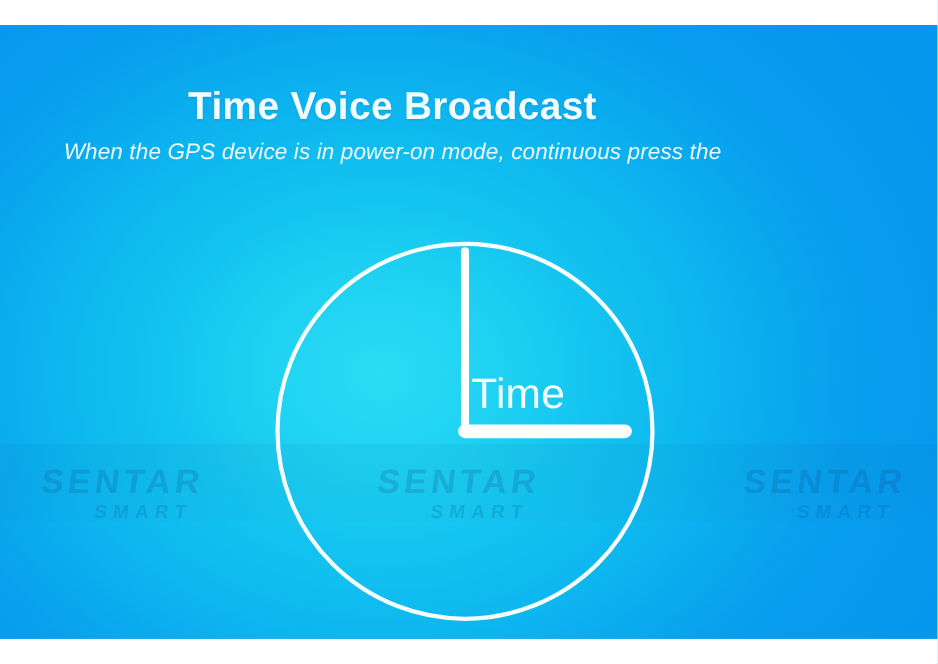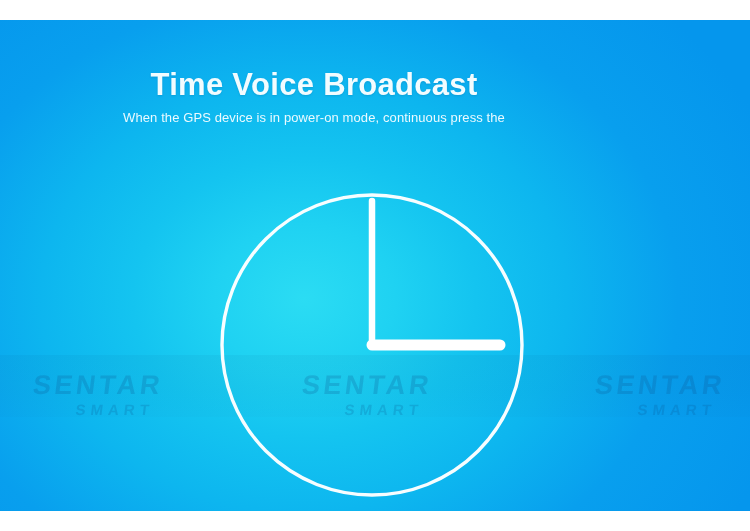--- a/index.html
+++ b/index.html
@@ -77,25 +77,26 @@
     font-size: 31px;
     font-weight: bold;
     letter-spacing: 0.3px;
     color: #f2fcff;
     line-height: 1.0;
     text-shadow: 0 1px 2px rgba(0,70,120,0.18);
   }
   #subtitle {
     margin: 0;
     padding-top: 10px;
-    font-size: 13px;
+    font-size: 18px;
     font-weight: normal;
     color: #eafaff;
     line-height: 1.28;
     letter-spacing: 0.1px;
+    font-style: italic;
   }
   #subtitle .line { display: block; }
 
   
   #clock {
     position: absolute;
     left: 216px;
     top: 169px;
     width: 312px;
     height: 312px;
@@ -157,20 +158,21 @@
     <div id="band"></div>
 
     <div id="clock">
       <svg width="312" height="312" viewBox="0 0 312 312" aria-hidden="true">
         <circle cx="156" cy="156" r="150" fill="none" stroke="#ffffff" stroke-width="3.4" stroke-opacity="0.97"></circle>
         <line x1="156" y1="12" x2="156" y2="155" stroke="#ffffff" stroke-width="6.5" stroke-linecap="round"></line>
         <line x1="156" y1="156" x2="284" y2="156" stroke="#ffffff" stroke-width="11" stroke-linecap="round"></line>
       </svg>
     </div>
 
+    <div id="time-label">Time</div>
 
     <div class="watermark" id="wm-left">
       <span class="wm-main">SENTAR</span>
       <span class="wm-sub">SMART</span>
     </div>
     <div class="watermark" id="wm-center">
       <span class="wm-main">SENTAR</span>
       <span class="wm-sub">SMART</span>
     </div>
     <div class="watermark" id="wm-right">

